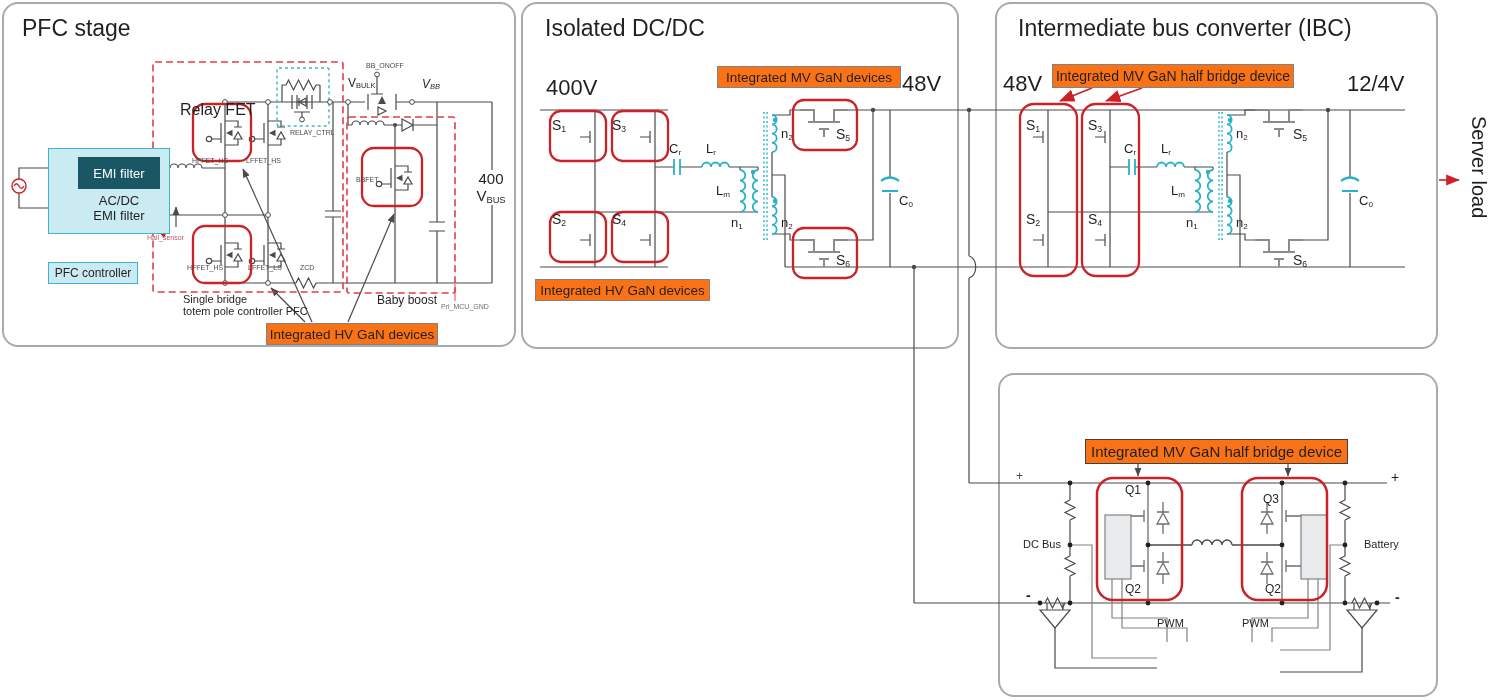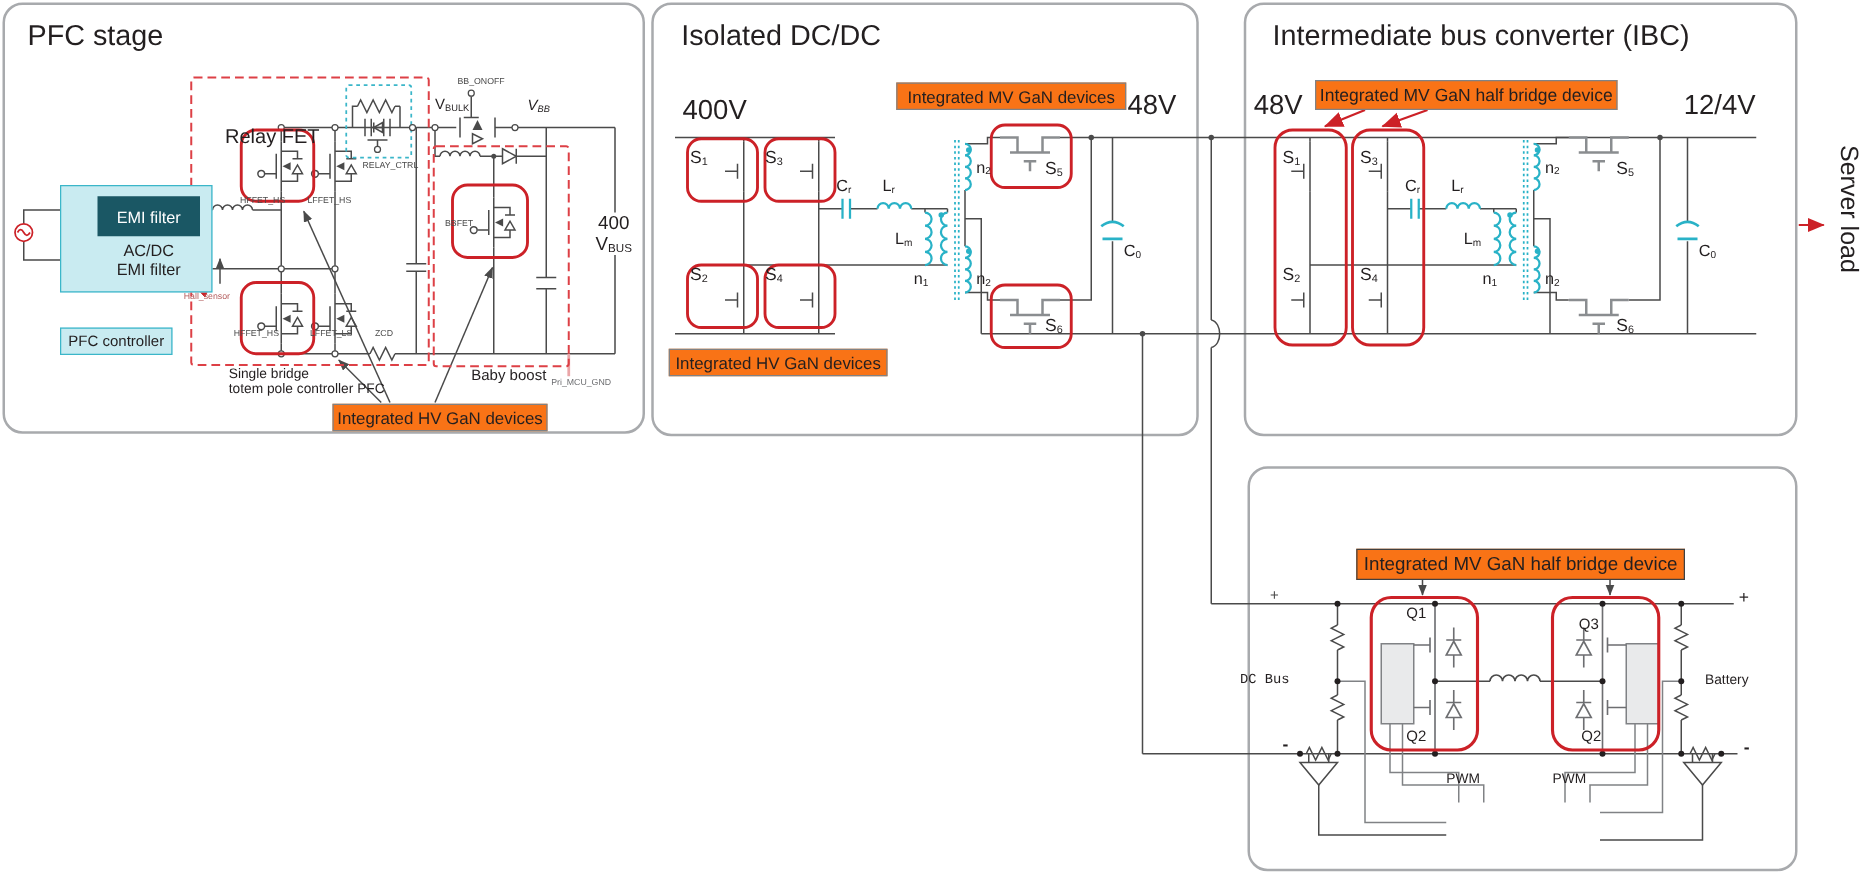--- a/index.html
+++ b/index.html
@@ -347,21 +347,21 @@
   <div class="lbl m13" style="left:1236px;top:216px;"><span>n</span><span class="sub">2</span></div>
   <div class="lbl m13" style="left:1359px;top:194px;"><span>C</span><span class="sub">0</span></div>
 
   <div class="lbl vert" style="left:1468px;top:116px;">Server load</div>
 
   <div class="box" style="left:1085px;top:439px;width:261px;height:23px;font-size:15px;border-color:#404040;">Integrated MV GaN half bridge device</div>
   <div class="lbl m12" style="left:1125px;top:484px;">Q1</div>
   <div class="lbl m12" style="left:1125px;top:583px;">Q2</div>
   <div class="lbl m12" style="left:1263px;top:493px;">Q3</div>
   <div class="lbl m12" style="left:1265px;top:583px;">Q2</div>
-  <div class="lbl m11" style="left:992px;top:538px;font-family:Liberation Mono, monospace;">DC Bus</div>
+  <div class="lbl m11" style="left:1023px;top:538px;">DC Bus</div>
   <div class="lbl m11" style="left:1364px;top:538px;">Battery</div>
   <div class="lbl m11" style="left:1157px;top:617px;">PWM</div>
   <div class="lbl m11" style="left:1242px;top:617px;">PWM</div>
   <div class="lbl m12" style="left:1016px;top:470px;color:#4a4a4a;">+</div>
   <div class="lbl" style="left:1391px;top:470px;font-size:14px;">+</div>
   <div class="lbl" style="left:1026px;top:588px;font-size:14px;font-weight:bold;">-</div>
   <div class="lbl" style="left:1395px;top:590px;font-size:14px;font-weight:bold;">-</div>
 
 </div>
 

